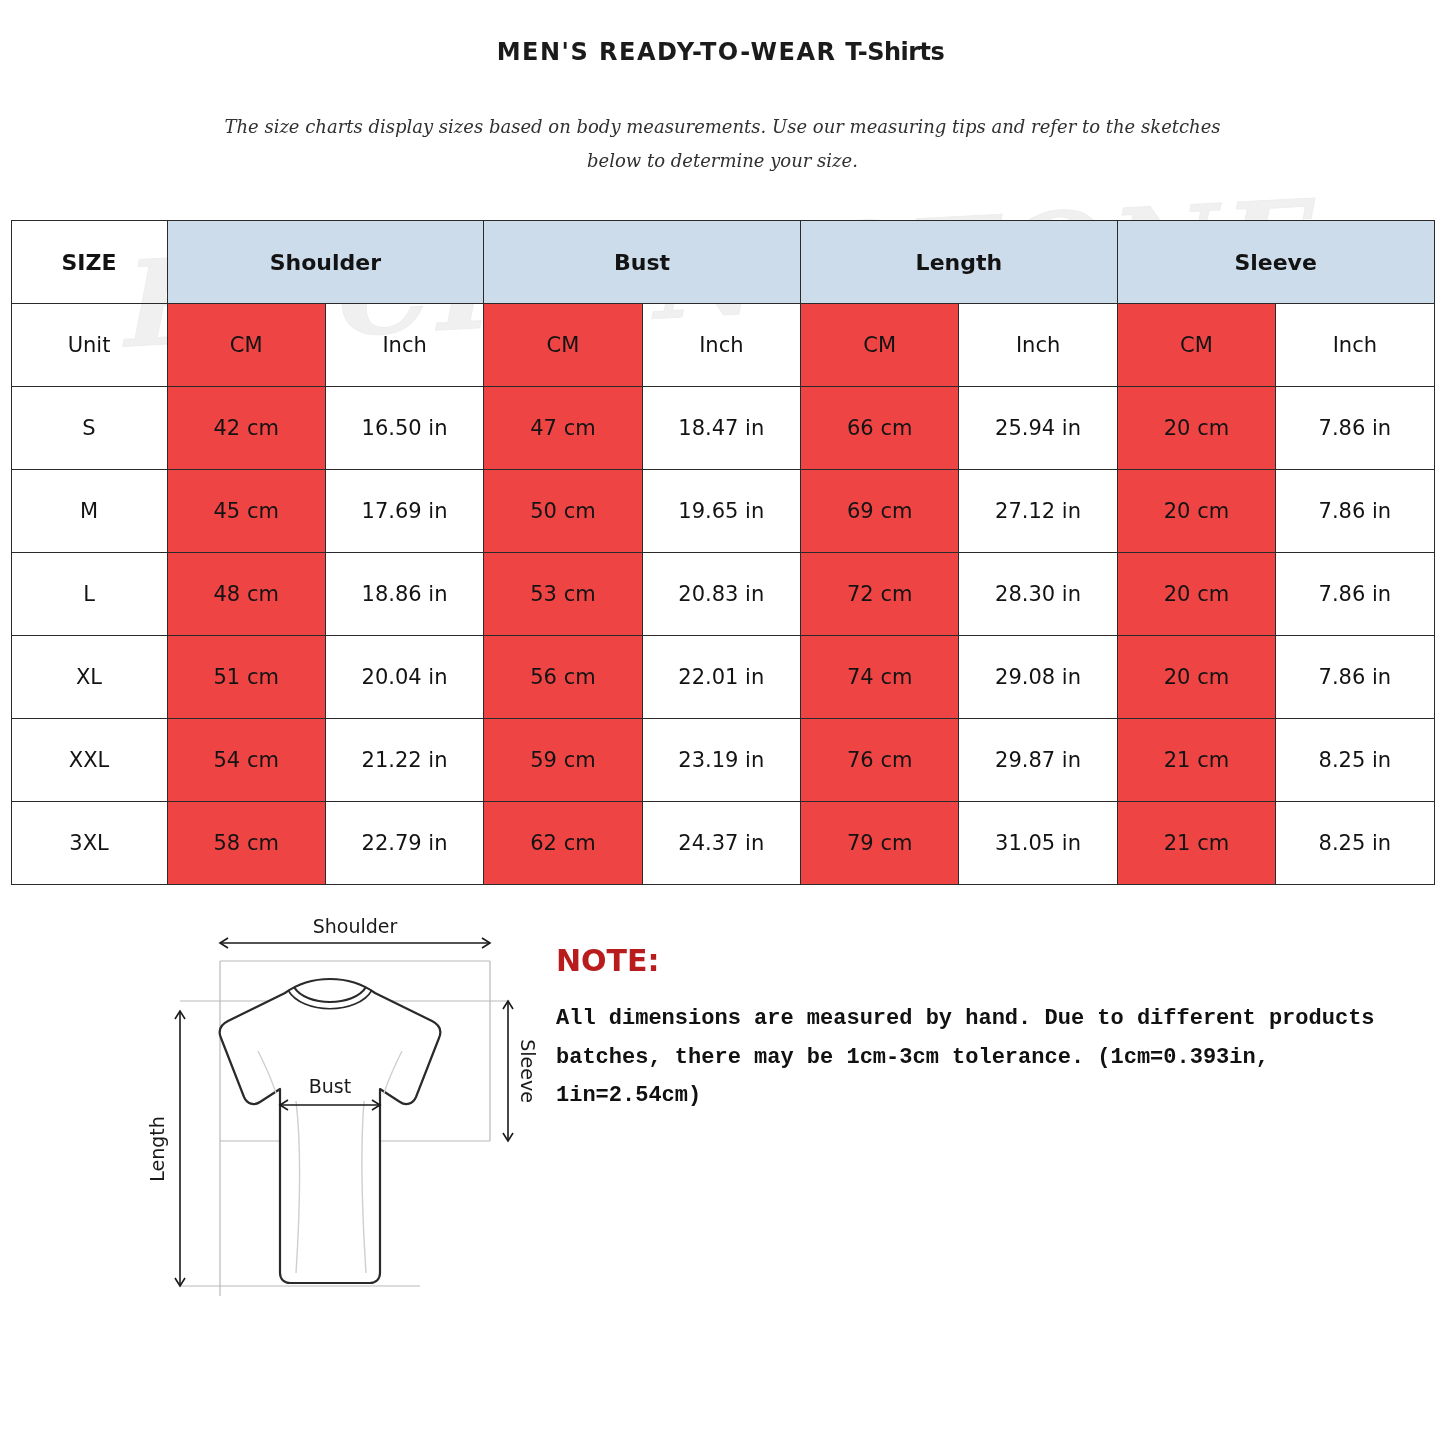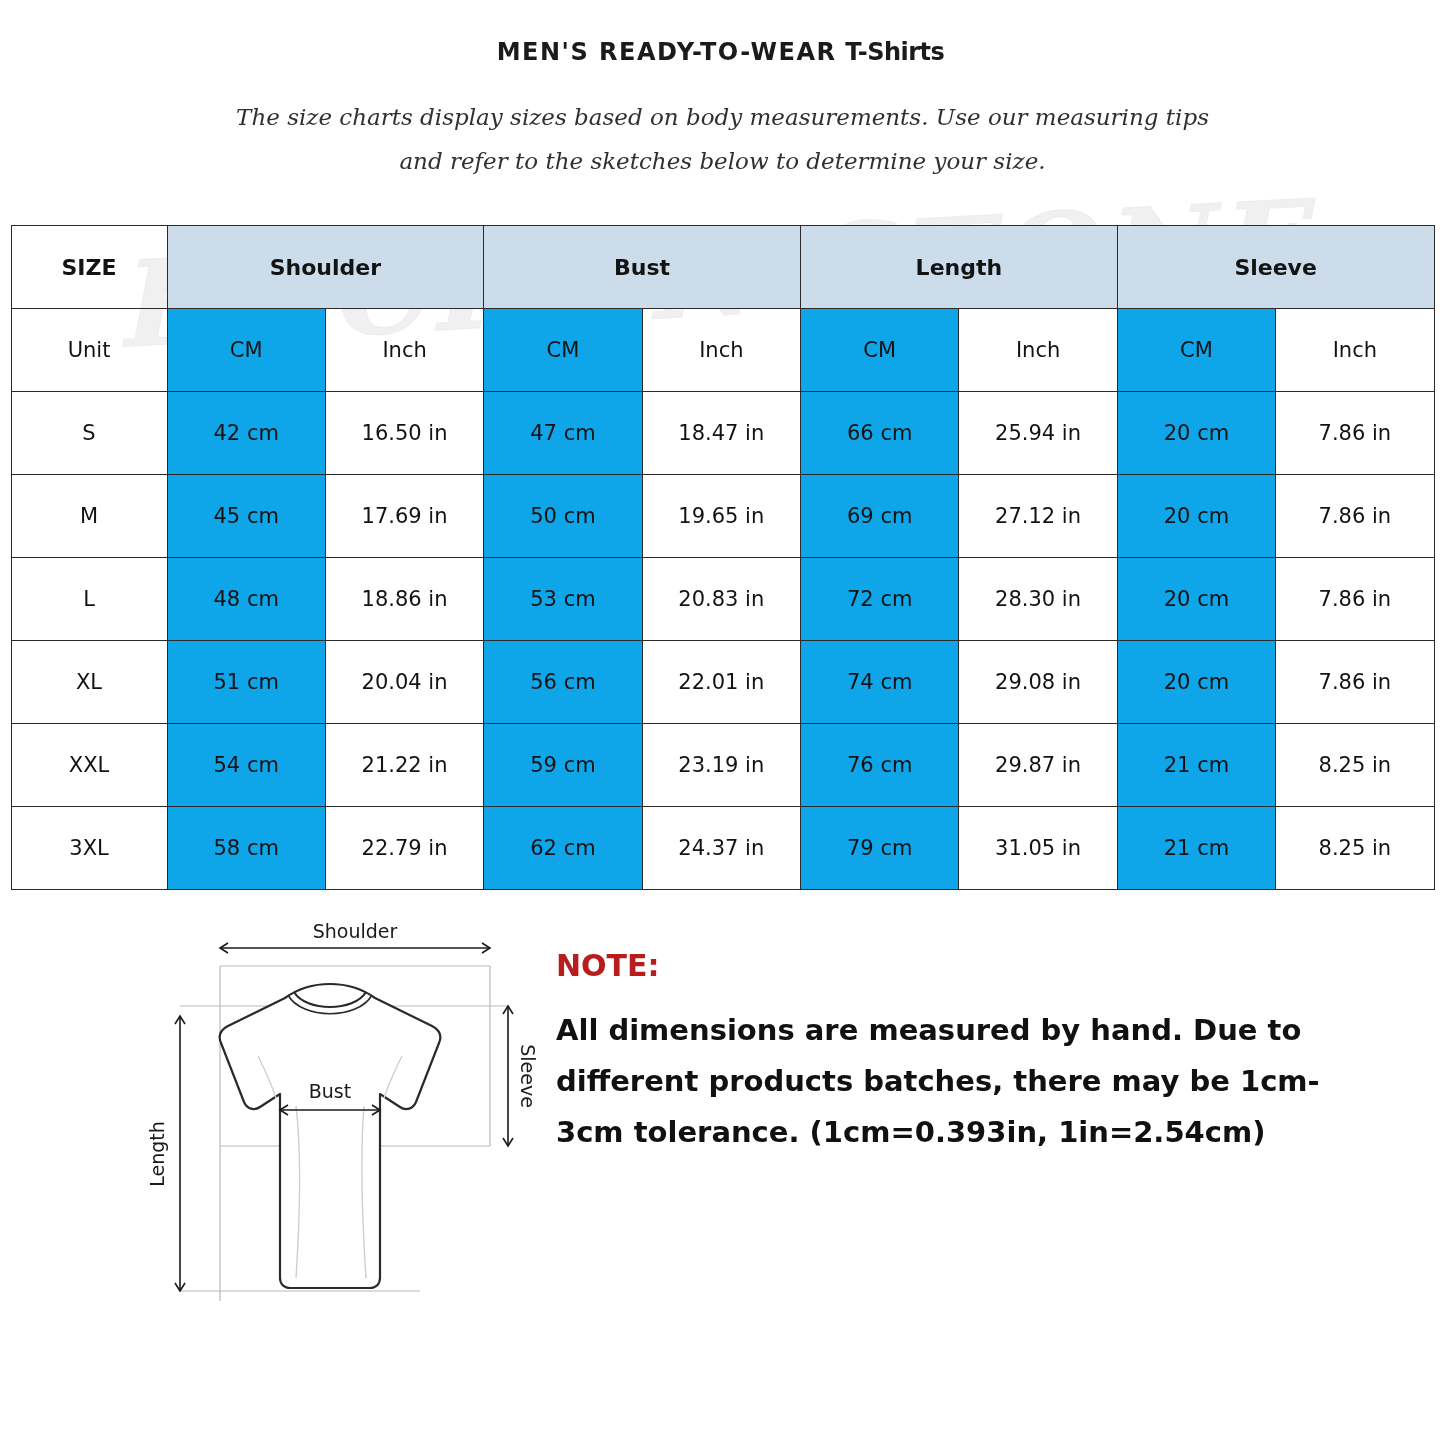--- a/index.html
+++ b/index.html
@@ -68,24 +68,24 @@
     letter-spacing: 1.5px;
   }
   .subtitle .tight {
     letter-spacing: -0.5px;
   }
 
   .desc {
     text-align: center;
     font-family: "DejaVu Serif", serif;
     font-style: italic;
-    font-size: 23px;
+    font-size: 18px;
     line-height: 1.9;
     color: #303030;
-    margin: 30px auto 0 auto;
+    margin: 44px auto 0 auto;
     width: 1000px;
   }
 
   .brand {
     text-align: center;
     font-family: "DejaVu Serif", serif;
     font-size: 34px;
     font-weight: bold;
     letter-spacing: 1px;
     margin: 26px 0 0 0;
@@ -106,21 +106,21 @@
     color: #131313;
     height: 82px;
     padding: 0;
   }
   table.size-table th {
     font-weight: bold;
     font-size: 22px;
   }
   .col-size { width: 155px; }
   .col-cell { width: 158px; }
-  .hl { background: #0ea5e9; }
+  .hl { background: #ef4444; }
   .hdr-hl { background: #ccdceb; }
 
   .bottom {
     display: flex;
     flex-direction: row;
     align-items: flex-start;
     margin-top: 16px;
   }
 
   .sketch-wrap {
@@ -134,24 +134,25 @@
     width: 830px;
     padding-top: 42px;
   }
   .note-title {
     font-size: 30px;
     font-weight: bold;
     color: #b91c1c;
     margin-bottom: 22px;
   }
   .note-body {
-    font-size: 29px;
+    font-size: 22px;
     font-weight: bold;
     line-height: 1.75;
     color: #111;
+    font-family: Liberation Mono, monospace;
   }
 </style>
 </head>
 <body>
 
 <div class="watermark">ROCK IN STONE</div>
 
 <div class="page">
 
 

